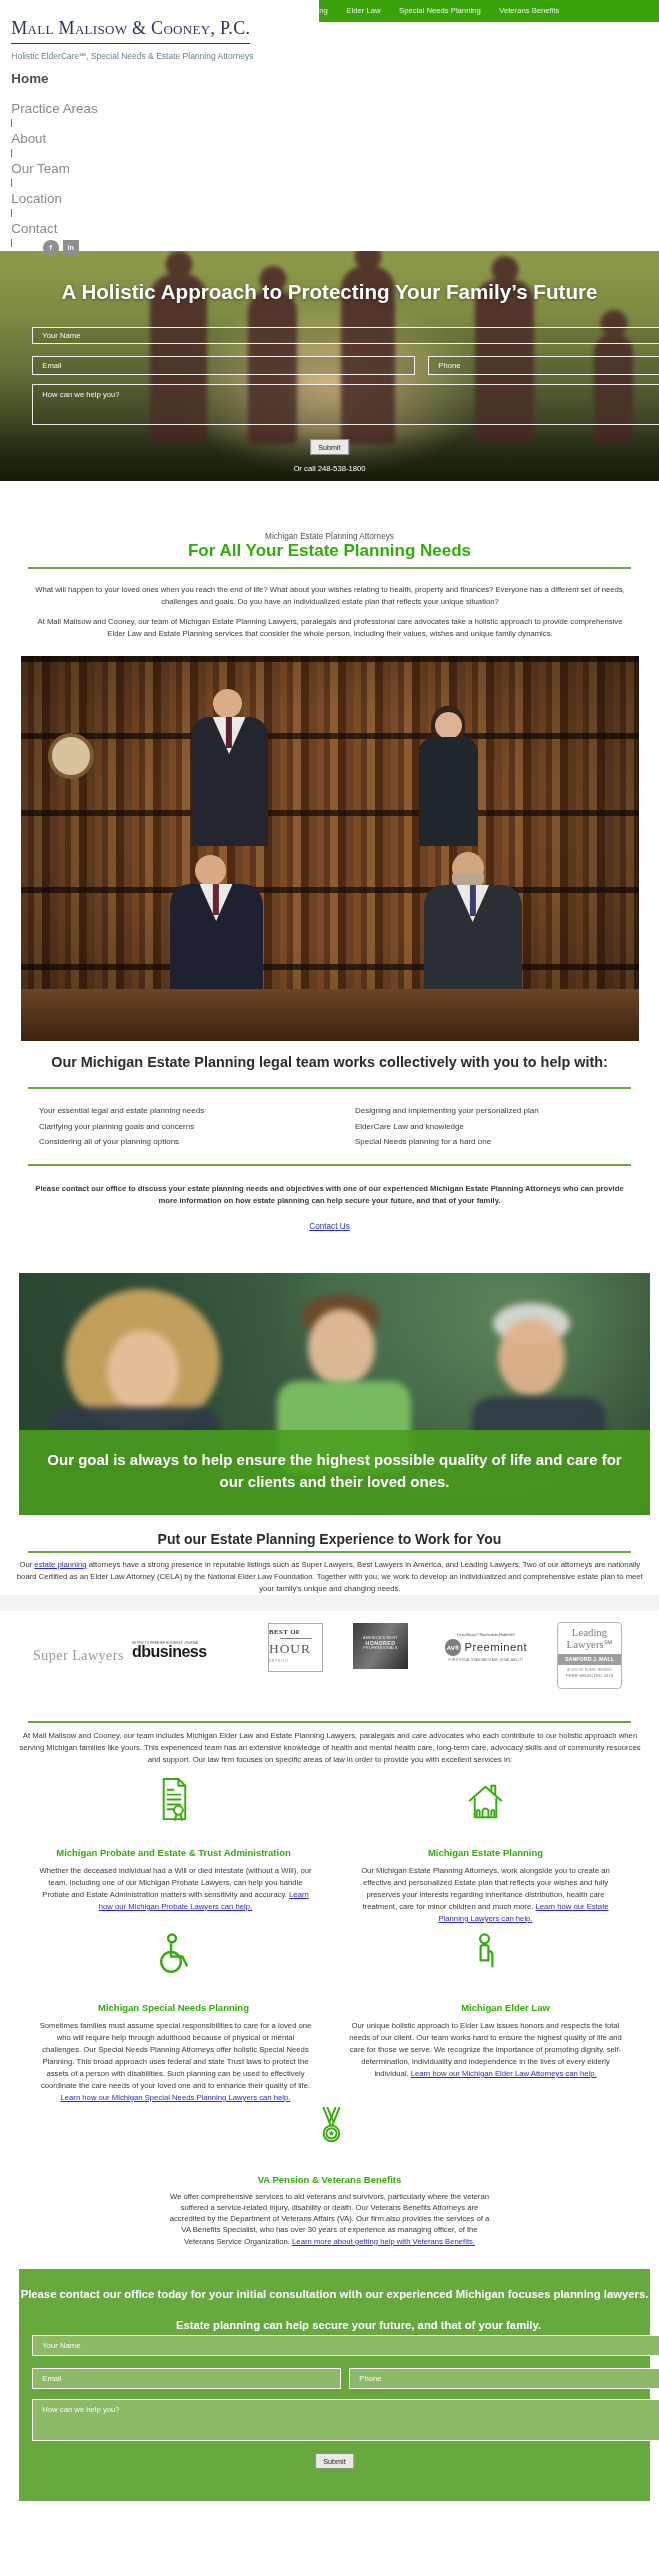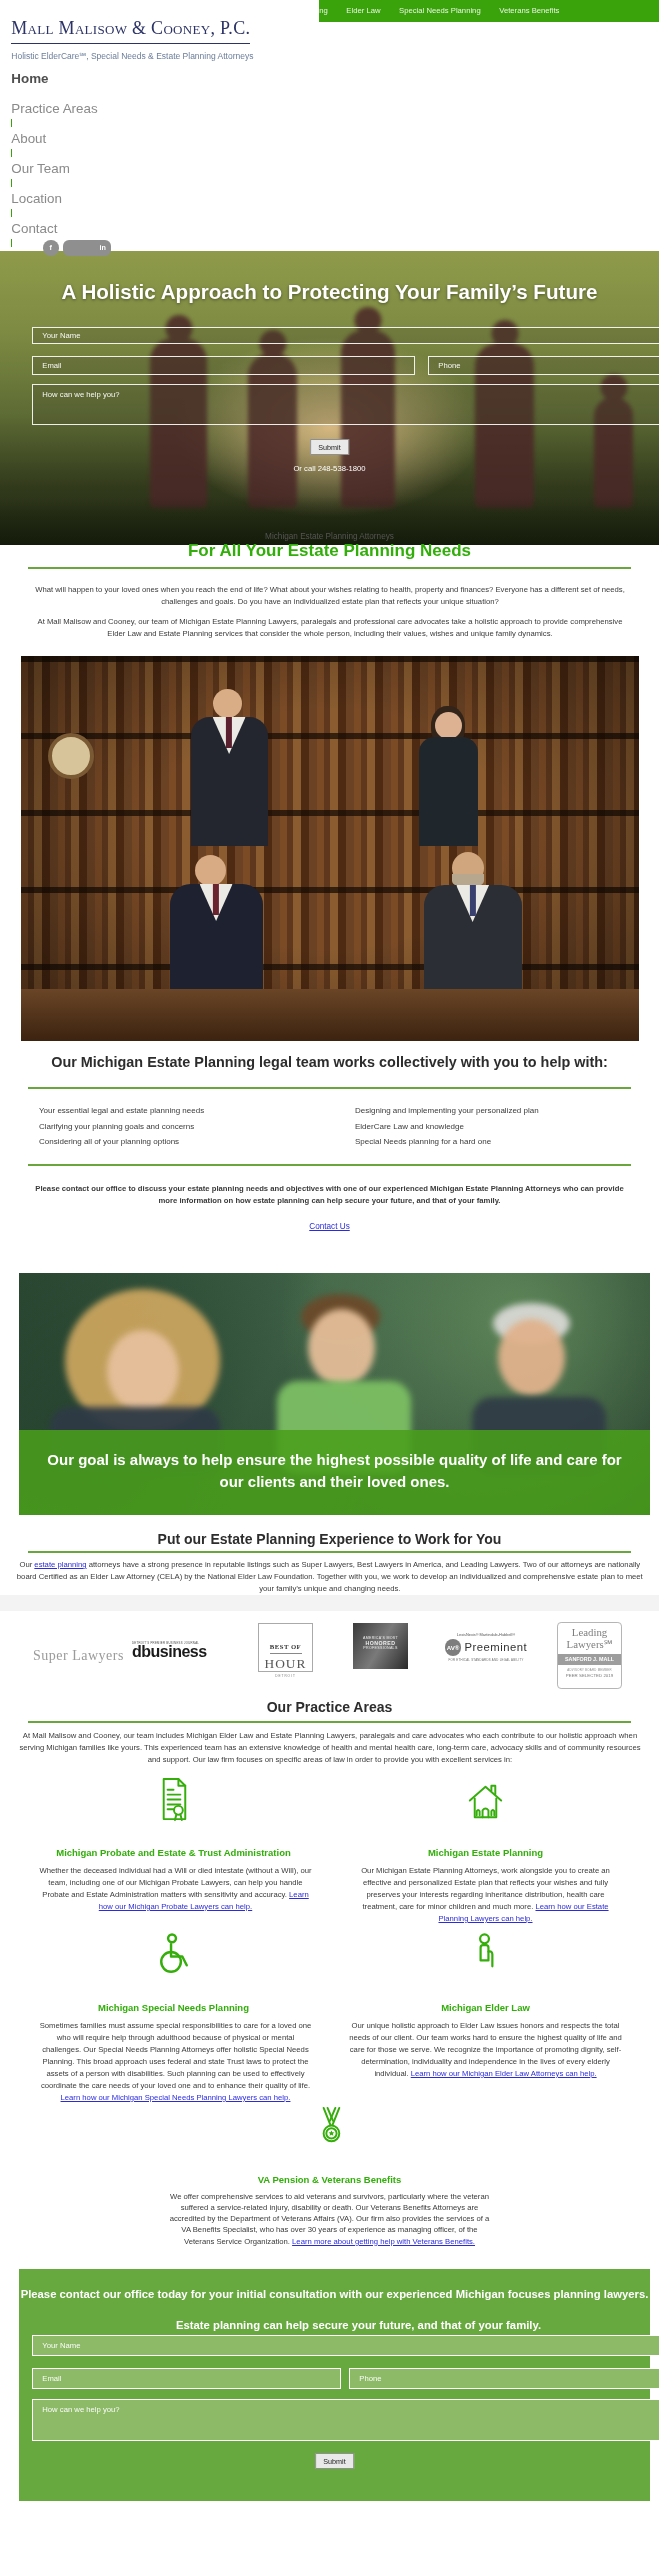--- a/index.html
+++ b/index.html
@@ -18,24 +18,24 @@
     padding-bottom:4.6px;border-bottom:1px solid #2c3366;}
   .tagline{position:absolute;top:50px;left:11.3px;font-size:8.5px;color:#6b7d9a;}
 
   
   .vnav-item{position:absolute;left:11.3px;font-size:13.4px;color:#8a8a8a;text-decoration:none;display:block;}
   .vnav-item.home{color:#4f4f4f;font-weight:bold;}
   .vnav-item.tick::after{content:"";position:absolute;left:0;top:17.5px;width:0.5px;height:8.2px;background:#3aa30c;}
   .soc{position:absolute;width:15.5px;height:15.5px;background:#8f8f8f;color:#fff;font-size:7.2px;font-weight:bold;
     display:flex;align-items:center;justify-content:center;z-index:6;text-decoration:none;}
   .soc.f{border-radius:50%;}
-  .soc.in{border-radius:6px;padding-left:32px;}
-
-  
-  .hero{position:absolute;top:251px;left:0;width:659px;height:294px;overflow:hidden;}
+  .soc.in{border-radius:0;}
+
+  
+  .hero{position:absolute;top:251px;left:0;width:659px;height:230px;overflow:hidden;}
   .hero-bg{position:absolute;inset:0;background:
     radial-gradient(ellipse 222px 129px at 50% 60%, rgba(246,205,150,.8), rgba(246,205,150,0) 70%),
     linear-gradient(180deg,#8f9b4a 0%,#7d8a42 28%,#5e6c35 55%,#323a1c 80%,#222a14 100%);}
   .hperson{position:absolute;bottom:37px;background:#4b2727;opacity:.85;filter:blur(2.1px);
     border-radius:23px 23px 5.2px 5.2px;}
   .hperson::before{content:"";position:absolute;top:-23px;left:50%;transform:translateX(-50%);
     width:27px;height:27px;border-radius:50%;background:inherit;}
   .hp1{left:150px;width:57px;height:170px;}
   .hp2{left:248px;width:49px;height:155px;}
   .hp3{left:341px;width:54px;height:178px;}
@@ -100,22 +100,22 @@
   .band p{margin:18.5px auto 0;width:598px;text-align:center;color:#fff;
     font-size:15px;font-weight:bold;line-height:1.5;}
 
   
   .grayband{position:absolute;top:1595px;left:0;width:659px;height:15.5px;background:#f3f3f3;}
   .badge{position:absolute;color:#777;}
   .b-super{top:1648px;left:33px;font-family:"Liberation Serif",serif;font-size:14px;color:#9b9b9b;letter-spacing:0.5px;}
   .b-dbiz{top:1641px;left:132px;width:93px;}
   .b-dbiz .tiny{font-size:2.8px;color:#444;letter-spacing:0.3px;}
   .b-dbiz .name{font-size:16px;font-weight:bold;color:#1a1a1a;letter-spacing:-0.5px;line-height:.9;}
-  .b-hour{top:1623px;left:258px;width:55px;height:49px;border:0.5px solid #aaa;text-align:center;
-    box-sizing:border-box;padding-top:19px;background:#fff;}
+  .b-hour{top:1623px;left:268px;width:55px;height:49px;border:0.5px solid #aaa;text-align:left;
+    box-sizing:border-box;padding-top:4px;background:#fff;}
   .b-hour .l1{font-family:"Liberation Serif",serif;font-weight:bold;font-size:6.7px;color:#333;letter-spacing:0.5px;}
   .b-hour .rule{width:32px;height:0.5px;background:#888;margin:2.6px auto;}
   .b-hour .l2{font-family:"Liberation Serif",serif;font-size:13.4px;color:#555;letter-spacing:1px;}
   .b-hour .l3{font-size:3.1px;color:#777;letter-spacing:1px;margin-top:2.6px;}
   .b-honored{top:1623px;left:353px;width:55px;height:46px;text-align:center;box-sizing:border-box;
     padding-top:13.4px;background:linear-gradient(120deg,#3a3a3a,#7a7a7a 50%,#2a2a2a);color:#eee;}
   .b-honored .s{font-size:3.6px;letter-spacing:0.3px;}
   .b-honored .m{font-size:5.2px;font-weight:bold;letter-spacing:0.5px;}
   .b-av{top:1632px;left:437px;width:98px;text-align:center;}
   .b-av .top{font-size:3.9px;color:#555;}
@@ -288,21 +288,20 @@
     <div class="tag">FOR ETHICAL STANDARDS AND LEGAL ABILITY</div>
   </div>
   <div class="badge b-leading">
     <div class="l">Leading</div>
     <div class="l">Lawyers℠</div>
     <div class="bar">SANFORD J. MALL</div>
     <div class="s1">ADVISORY BOARD MEMBER</div>
     <div class="s2">PEER SELECTED 2019</div>
   </div>
 
-  <h2 class="h-dark" style="top:1699px;font-size:14px">Our Practice Areas</h2>
   <div class="gdiv" style="top:1721px"></div>
   <p class="para" style="top:1730px;left:13px;width:634px">At Mall Malisow and Cooney, our team includes Michigan Elder Law and Estate Planning Lawyers, paralegals and care advocates who each contribute to our holistic approach when serving Michigan families like yours. This experienced team has an extensive knowledge of health and mental health care, long-term care, advocacy skills and of community resources and support. Our law firm focuses on specific areas of law in order to provide you with excellent services in:</p>
 
   <div class="area-icon" style="top:1776px;left:149px">
     <svg width="49" height="49" viewBox="0 0 100 100" fill="none" stroke="#35ad0b" stroke-width="4" stroke-linecap="round" stroke-linejoin="round">
       <path d="M30 6 H60 L74 20 V88 H30 Z"></path>
         <path d="M60 6 V20 H74"></path>
       <path d="M38 28 H50 M38 38 H64 M38 48 H64 M38 58 H64 M38 68 H50"></path>
       <circle cx="60" cy="70" r="9"></circle>
         <path d="M56 78 L53 90 M64 78 L67 90"></path>
@@ -330,21 +329,21 @@
     </svg>
   </div>
   <div class="area-icon" style="top:1931px;left:461px">
     <svg width="49" height="49" viewBox="0 0 100 100" fill="none" stroke="#35ad0b" stroke-width="4.5" stroke-linecap="round" stroke-linejoin="round">
       <circle cx="48" cy="16" r="9"></circle>
       <path d="M40 34 Q40 29 45 29 H51 Q56 29 56 34 V60 H40 Z"></path>
       <path d="M56 42 Q64 40 64 48 V72"></path>
     </svg>
   </div>
   <h3 class="area-title" style="top:2002px;left:28px;width:291px">Michigan Special Needs Planning</h3>
-  <h3 class="area-title" style="top:2002px;left:340px;width:291px">Michigan Elder Law</h3>
+  <h3 class="area-title" style="top:2002px;left:360px;width:291px">Michigan Elder Law</h3>
   <p class="para" style="top:2020px;left:39px;width:273px"><span>Sometimes families must assume special responsibilities to care for a loved one who will require help through adulthood because of physical or mental challenges. Our Special Needs Planning Attorneys offer holistic Special Needs Planning. This broad approach uses federal and state Trust laws to protect the assets of a person with disabilities. Such planning can be used to effectively coordinate the care needs of your loved one and to enhance their quality of life. </span><a href="#" class="blue">Learn how our Michigan Special Needs Planning Lawyers can help.</a></p>
   <p class="para" style="top:2020px;left:349px;width:273px"><span>Our unique holistic approach to Elder Law issues honors and respects the total needs of our client. Our team works hard to ensure the highest quality of life and care for those we serve. We recognize the importance of promoting dignity, self-determination, individuality and independence in the lives of every elderly individual. </span><a href="#" class="blue">Learn how our Michigan Elder Law Attorneys can help.</a></p>
 
   <div class="area-icon" style="top:2105px;left:305px">
     <svg width="49" height="49" viewBox="0 0 100 100" fill="none" stroke="#35ad0b" stroke-width="4" stroke-linecap="round" stroke-linejoin="round">
       <path d="M38 6 L52 41 M46 6 L57 32"></path>
       <path d="M70 6 L56 41 M62 6 L51 32"></path>
       <circle cx="54" cy="58" r="16"></circle>
         <circle cx="54" cy="58" r="10.5"></circle>
       <path d="M54 52 l1.8 3.7 4.1 .4 -3 2.8 .9 4 -3.8 -2.1 -3.8 2.1 .9 -4 -3 -2.8 4.1 -.4 z" fill="#35ad0b" stroke="none"></path>

